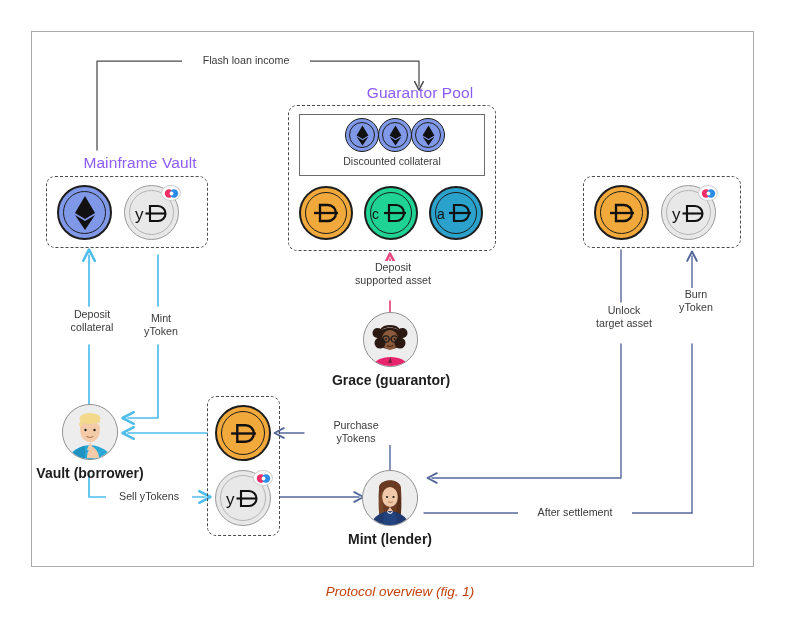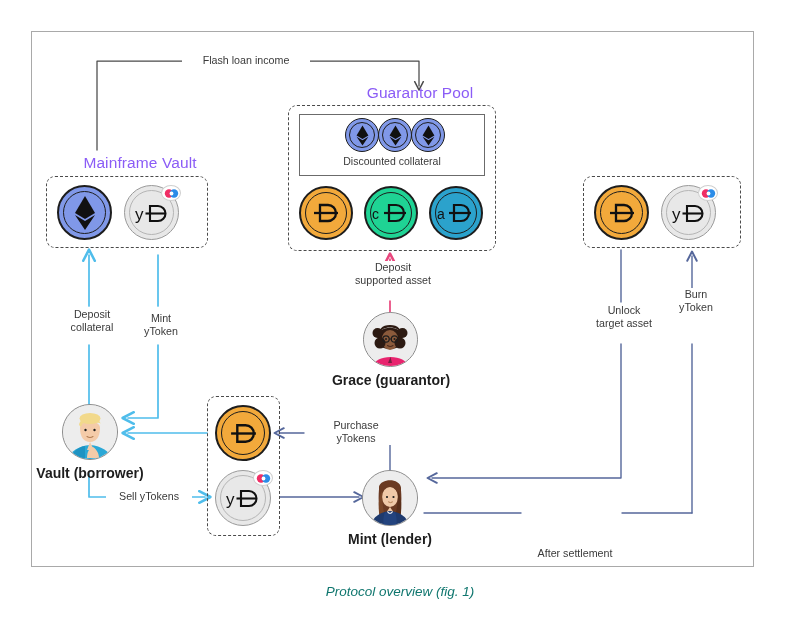--- a/index.html
+++ b/index.html
@@ -12,21 +12,21 @@
     position:absolute;left:31px;top:31px;width:723px;height:536px;
     border:1.5px solid #a9a9a9;background:#fff;box-sizing:border-box;
   }
   #stage{position:absolute;left:0;top:0;width:800px;height:617px;}
   svg#wires{position:absolute;left:0;top:0;width:800px;height:617px;pointer-events:none;}
 
   .lbl{position:absolute;text-align:center;line-height:1.22;white-space:nowrap;}
   .pool-title{font-size:15.5px;color:#8b5cf6;letter-spacing:.1px;}
   .edge-lbl{font-size:10.7px;color:#3a3a3a;background:#fff;padding:0 3px;}
   .person-lbl{font-size:14px;font-weight:bold;color:#1d1d1d;}
-  .caption{font-size:13.5px;color:#0f766e;font-style:italic;}
+  .caption{font-size:13.5px;color:#c2410c;font-style:italic;}
 
   .dash-box{position:absolute;border:1.6px dashed #4a4a4a;border-radius:9px;box-sizing:border-box;}
   .solid-box{position:absolute;border:1px solid #6b6b6b;background:#fff;box-sizing:border-box;}
   .disc-lbl{position:absolute;width:100%;text-align:center;font-size:10.5px;color:#3a3a3a;}
 
   .coin{position:absolute;border-radius:50%;box-sizing:border-box;display:flex;
         align-items:center;justify-content:center;}
   .coin .glyph{position:relative;z-index:3;display:flex;align-items:center;justify-content:center;}
   .ring{position:absolute;border-radius:50%;box-sizing:border-box;}
 
@@ -383,17 +383,17 @@
       <path d="M32 41 C34 46 34 52 33 58 L27 58 L27 43 Z" fill="#23437E"></path>
     </svg>
   </div>
   <div class="lbl person-lbl" style="left:330px;top:531px;width:120px;">Mint (lender)</div>
 
   <div class="lbl edge-lbl" style="left:308px;top:419px;width:90px;">
     <span>Purchase</span><br>
     <span>yTokens</span>
   </div>
 
-  <div class="lbl edge-lbl" style="left:518px;top:506px;width:108px;margin-top:41px;">After settlement</div>
+  <div class="lbl edge-lbl" style="left:518px;top:506px;width:108px;">After settlement</div>
 
   <div class="lbl caption" style="left:260px;top:584px;width:280px;">Protocol overview (fig. 1)</div>
 
 </div>
 
 </body></html>

